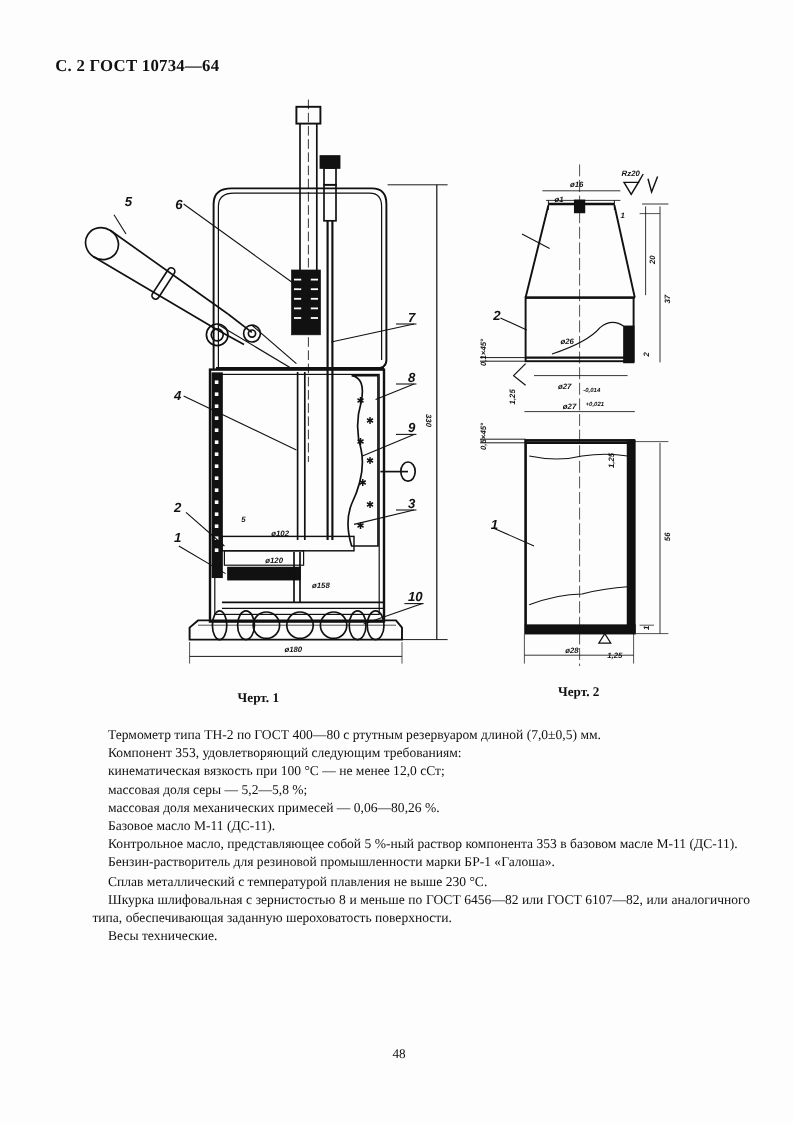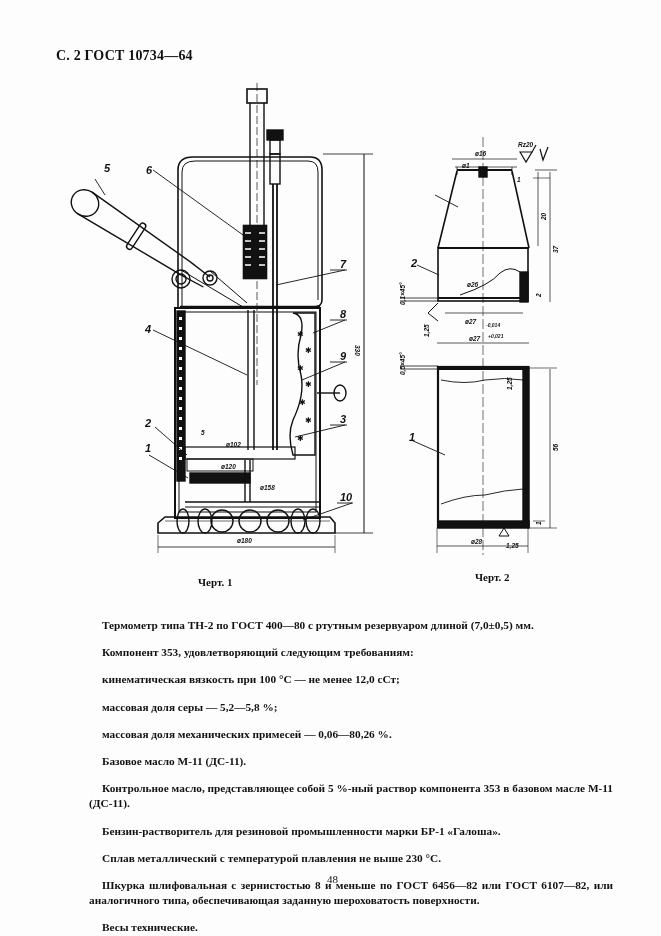--- a/index.html
+++ b/index.html
@@ -1,26 +1,26 @@
 <!DOCTYPE html>
 <html><head>
 <meta charset="utf-8">
 <style>
   html, body { margin: 0; padding: 0; background: #fdfdfd; }
   body { width: 661px; height: 936px; position: relative; overflow: hidden;
          font-family: "Liberation Serif", "DejaVu Serif", serif; color: #111; }
-  .header { position: absolute; left: 56px; top: 48px; font-weight: bold; font-size: 14px; letter-spacing: 0.2px; }
+  .header { position: absolute; left: 46px; top: 48px; font-weight: bold; font-size: 14px; letter-spacing: 0.2px; }
   .drawing { position: absolute; }
   #fig1 { left: 55px; top: 75px; width: 320px; height: 490px; }
   #fig2 { left: 395px; top: 135px; width: 190px; height: 430px; }
   .caption { position: absolute; font-size: 11px; font-weight: bold; }
   .cap1 { left: 198px; top: 576px; }
-  .cap2 { left: 475px; top: 571px; }
+  .cap2 { left: 465px; top: 571px; }
   .body-text { position: absolute; left: 77px; top: 606px; width: 548px; font-size: 11.3px; line-height: 15.2px; }
-  .body-text p { margin: 12px; text-indent: 13px; text-align: justify; font-weight: bold; }
+  .body-text p { margin: 0; text-indent: 13px; text-align: justify; }
   .page-num { position: absolute; left: 327px; top: 829px; font-size: 11px; margin-top: 44px; }
   svg text { font-family: "Liberation Sans", "DejaVu Sans", sans-serif; font-style: italic; font-weight: bold; }
 </style>
 </head>
 <body>
 
 <div class="header">С. 2 ГОСТ 10734—64</div>
 
 <div class="drawing" id="fig1">
 <svg width="320" height="490" viewBox="0 0 320 490" fill="none" stroke="#111" stroke-width="1.4">

